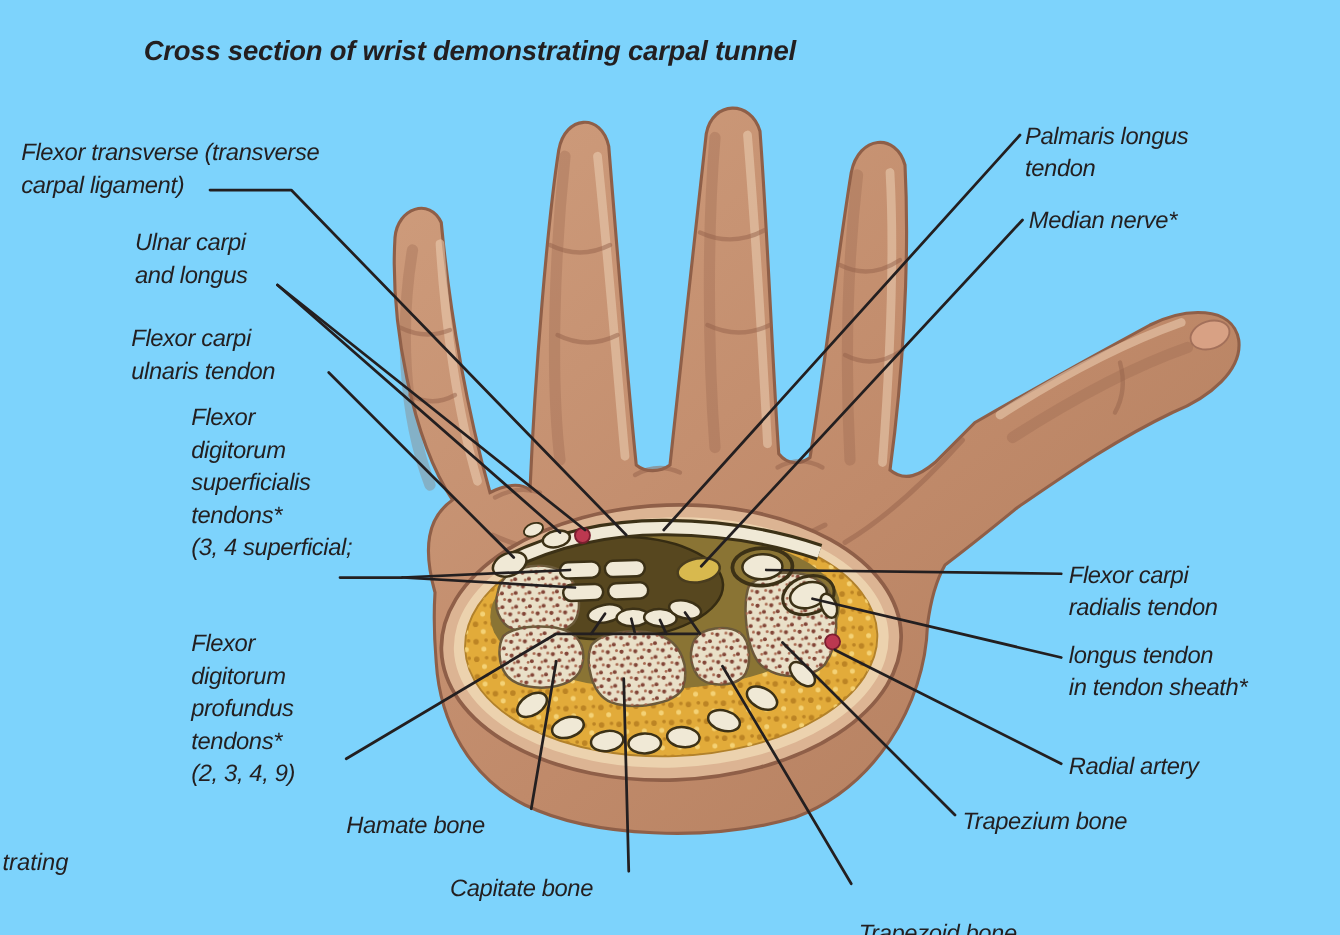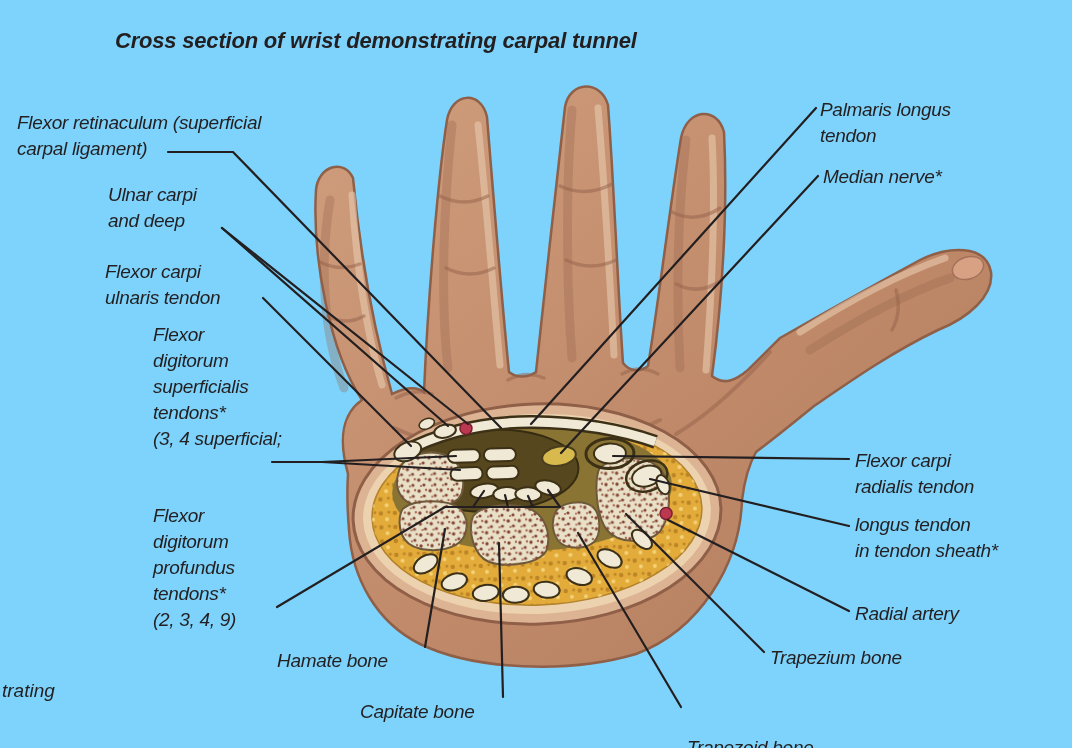--- a/index.html
+++ b/index.html
@@ -197,26 +197,26 @@
         <polyline points="849,611 668,520"></polyline>
         <polyline points="764,652 626,514"></polyline>
         <polyline points="681,707 578,533"></polyline>
       </g>
   </svg>
 
   <div id="page-title">Cross section of wrist demonstrating carpal tunnel</div>
   <div id="stray-text">trating</div>
   <div id="label-layer">
       <div class="label" style="left: 17px; top: 110px;">
-        <div>Flexor retinaculum (superficial</div>
+        <div>Flexor transverse (transverse</div>
         <div>carpal ligament)</div>
       </div>
       <div class="label" style="left: 108px; top: 182px;">
         <div>Ulnar carpi</div>
-        <div>and deep</div>
+        <div>and longus</div>
       </div>
       <div class="label" style="left: 105px; top: 259px;">
         <div>Flexor carpi</div>
         <div>ulnaris tendon</div>
       </div>
       <div class="label" style="left: 153px; top: 322px;">
         <div>Flexor</div>
         <div>digitorum</div>
         <div>superficialis</div>
         <div>tendons*</div>

